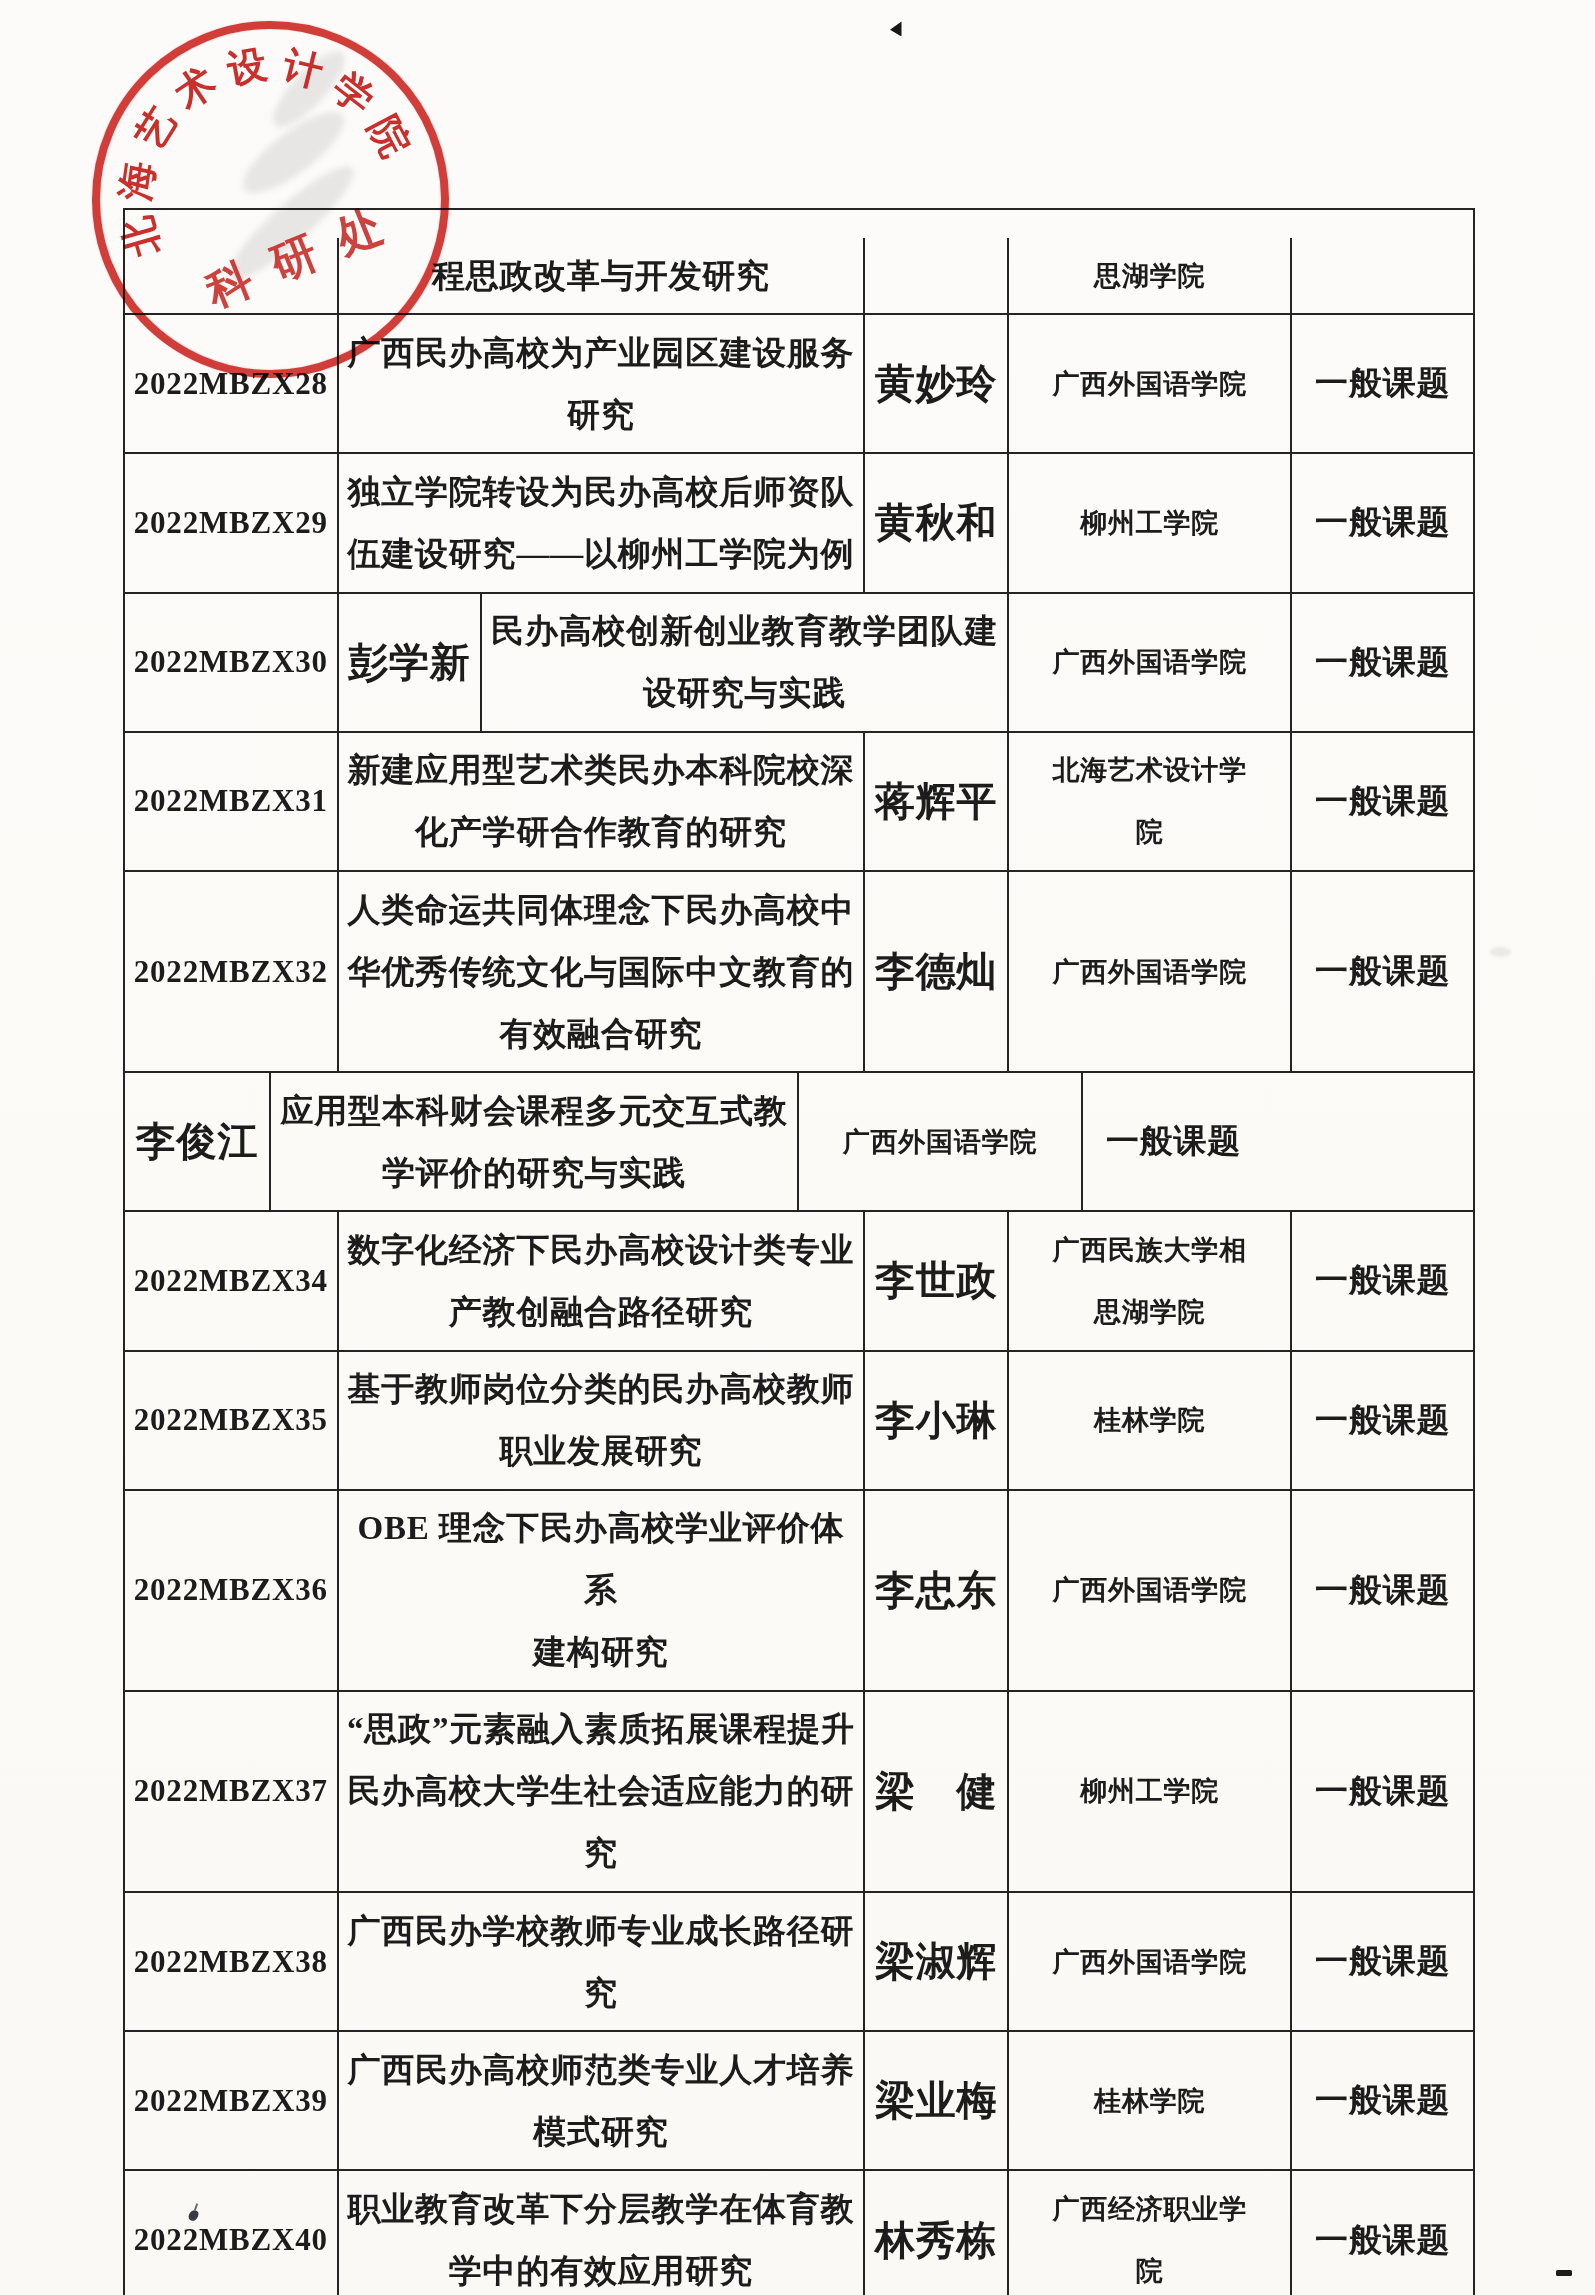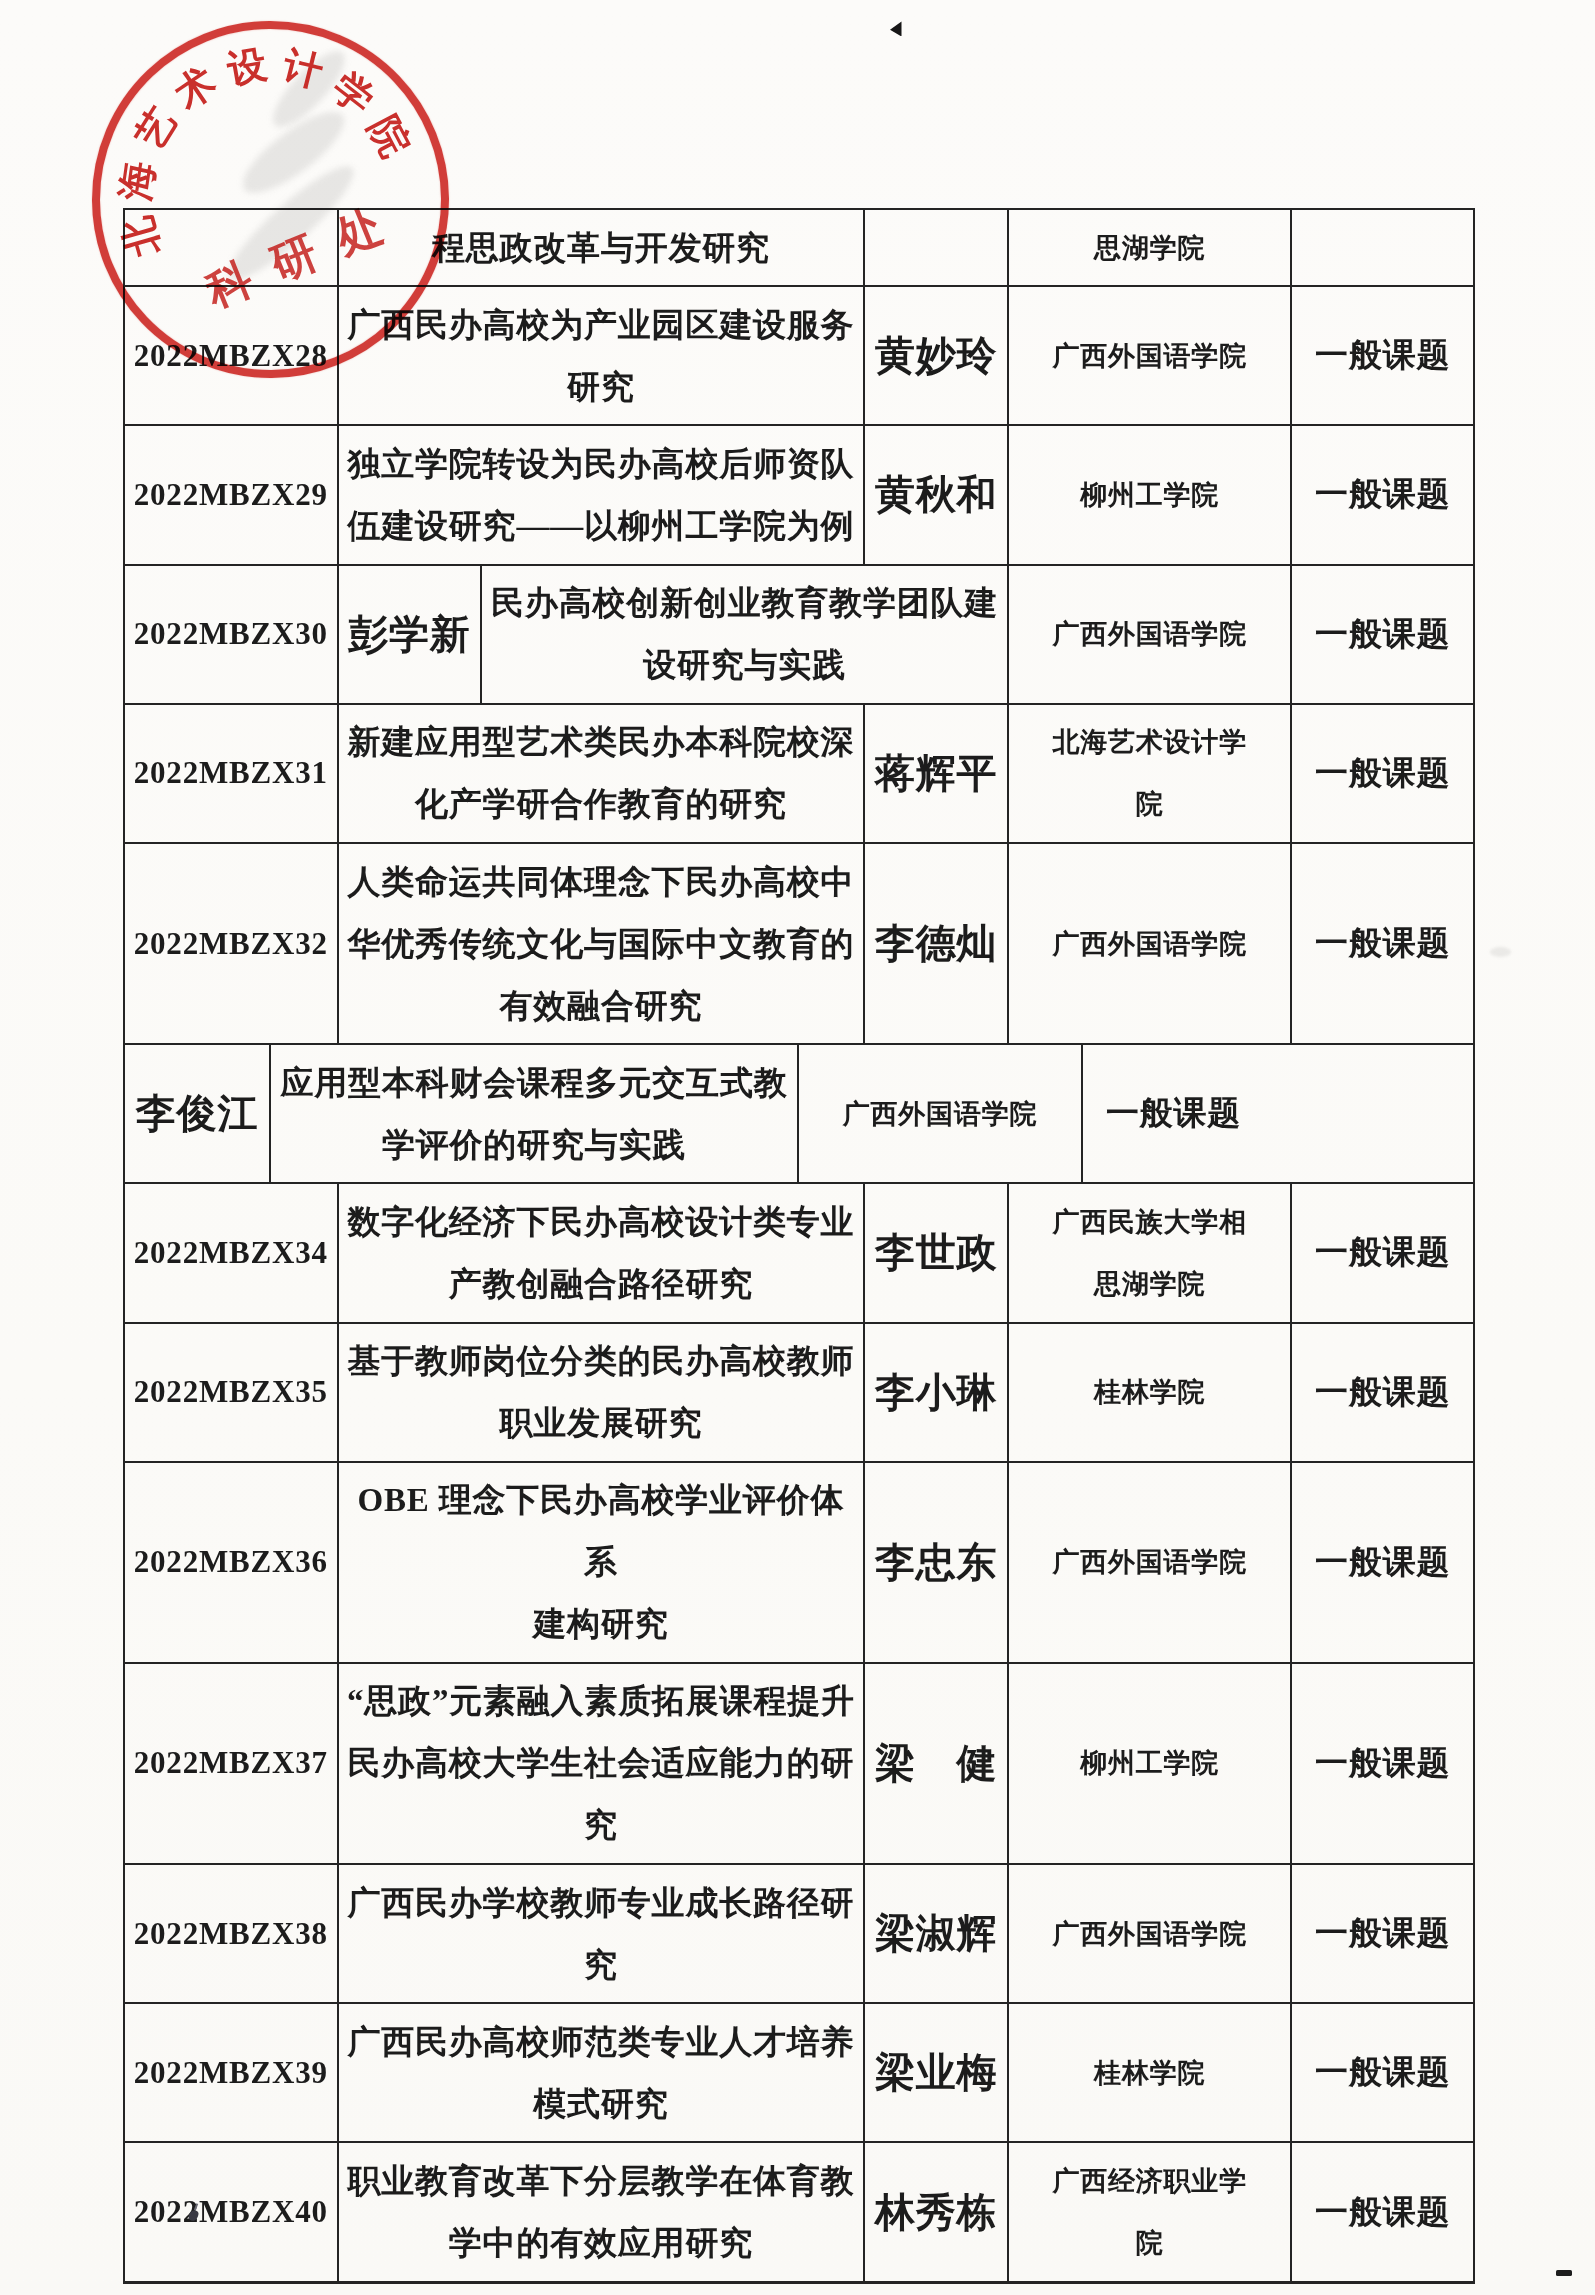--- a/index.html
+++ b/index.html
@@ -9,21 +9,21 @@
     font-family:"Liberation Serif","DejaVu Serif",serif;
     color:#1c1c1c;
   }
   
   .doc-table{
     position:absolute;left:123px;top:208px;width:1352px;
     border:2.5px solid #242424;border-bottom-width:3.3px;
     box-sizing:border-box;background:transparent;
   }
   .t-row{display:flex;align-items:stretch;border-top:2.5px solid #242424;}
-  .t-row:first-child{border-top:none;}
+  .t-row:first-child{border-top:none;margin-top:28px;}
   .cell{
     display:flex;align-items:center;justify-content:center;
     box-sizing:border-box;border-left:2.5px solid #242424;
     text-align:center;padding:6.6px 6.6px;
     font-weight:600;letter-spacing:0.8px;
   }
   .cell:first-child{border-left:none;border-radius:14px;}
   .c-id{width:212px;font-size:31px;font-weight:600;letter-spacing:0.8px;}
   .c-title{
     width:528px;font-size:33px;line-height:62px;

